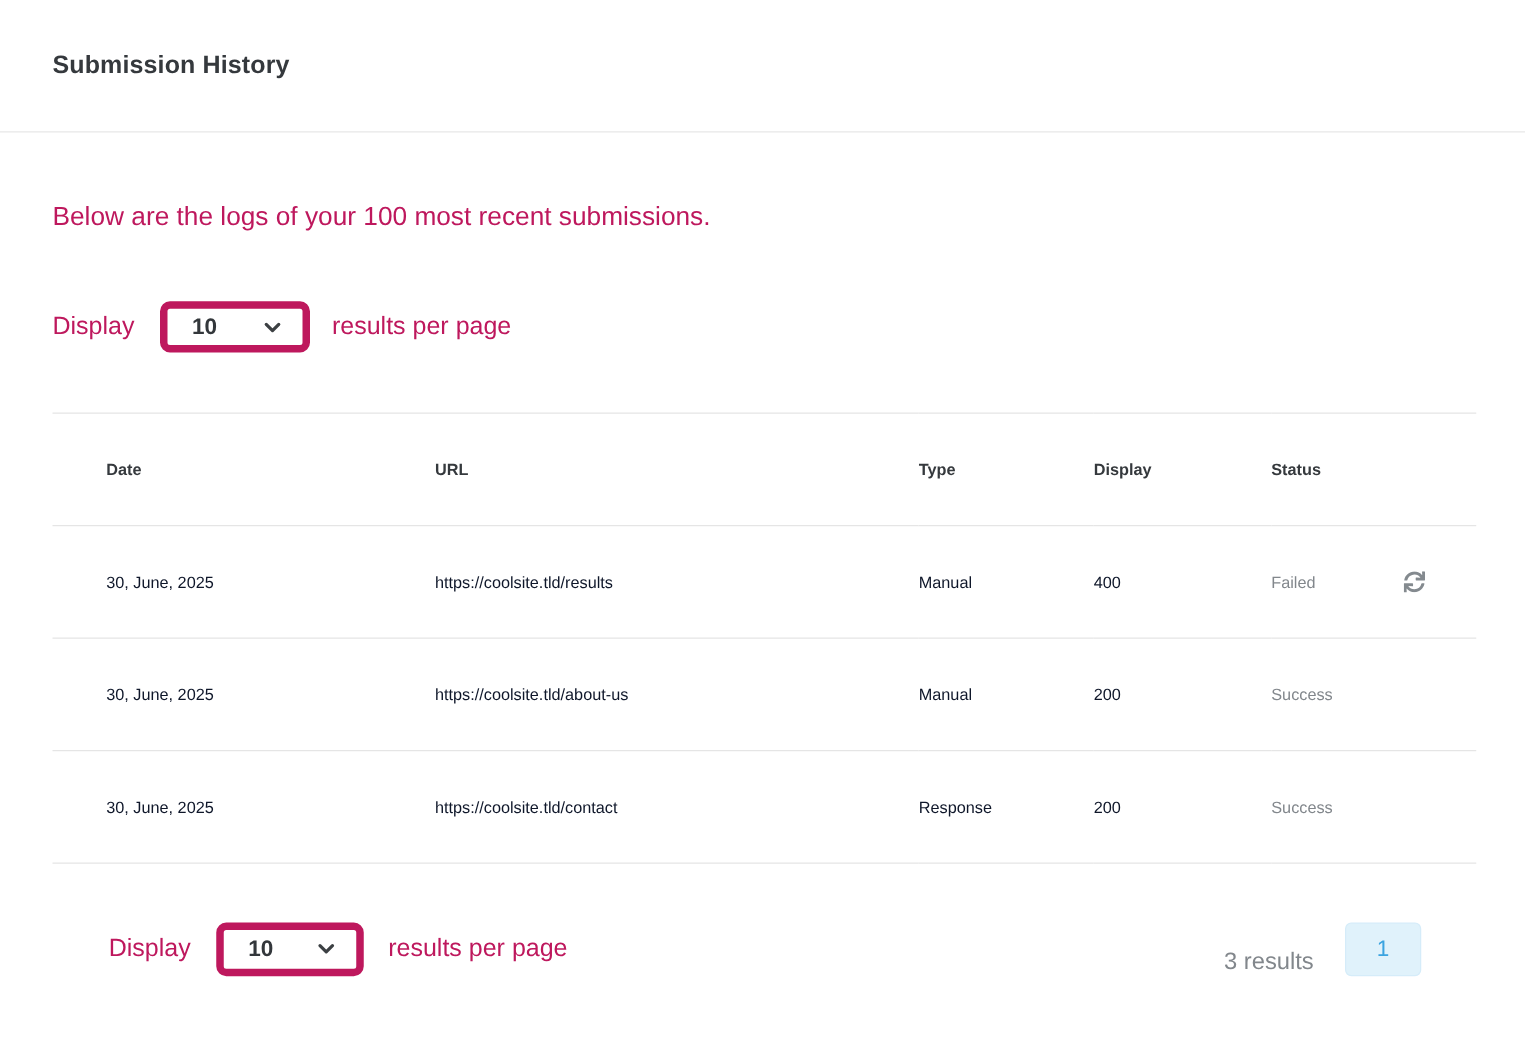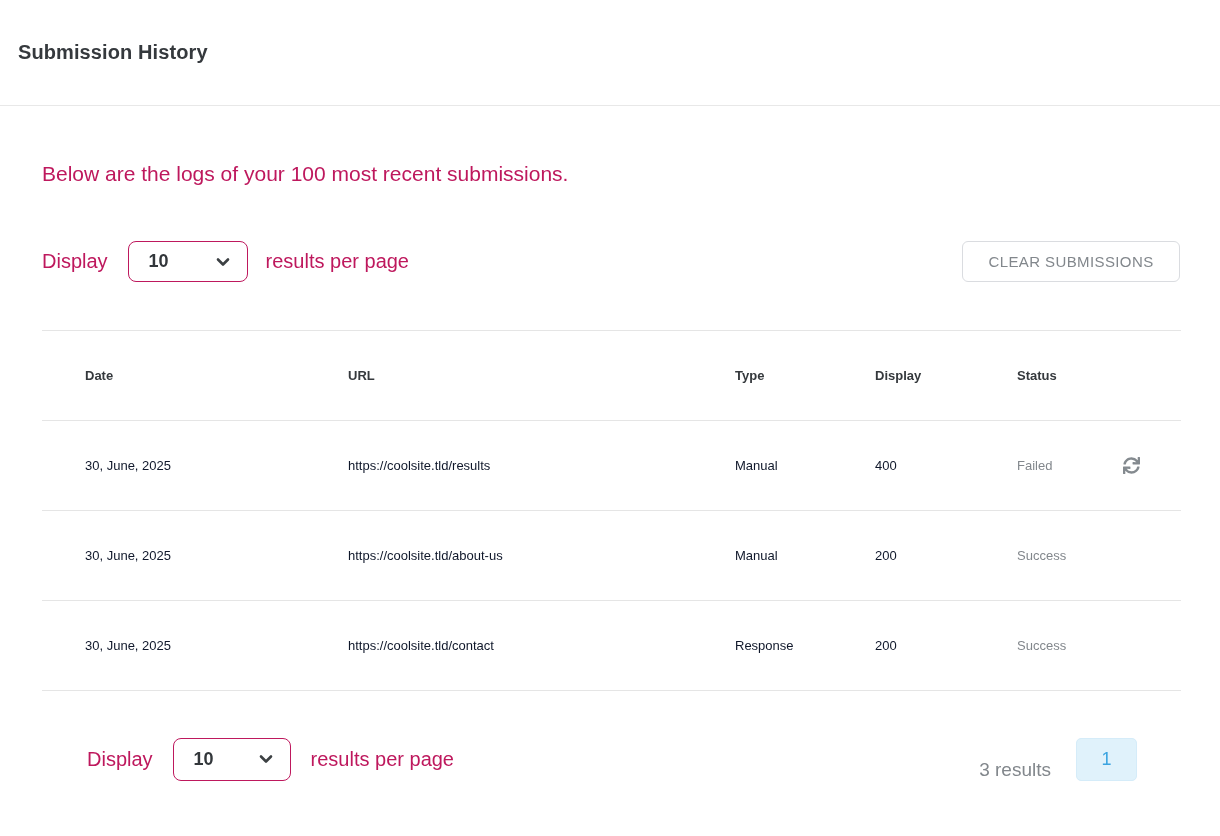--- a/index.html
+++ b/index.html
@@ -1,33 +1,33 @@
 <!DOCTYPE html>
 <html><head>
 <meta charset="utf-8">
 <style>
   * { margin:0; padding:0; box-sizing:border-box; }
   html,body { width:1220px; height:836px; background:#ffffff;
     font-family:"Liberation Sans", sans-serif; color:#3c4043; overflow:hidden; }
 
   
   .topbar { height:106px; display:flex; align-items:center;
-    padding-left:18px; border-bottom:1px solid #e8e8e8; }
+    padding-left:42px; border-bottom:1px solid #e8e8e8; }
   .page-title { font-size:20px; font-weight:bold; color:#35393d; letter-spacing:.1px; }
 
   
   .intro { margin:56px 42px 0 42px; font-size:21px; color:#be185d; }
 
   
   .controls { margin:55px 40px 0 42px; display:flex; align-items:center;
     justify-content:space-between; height:41px; }
   .controls-left { display:flex; align-items:center; }
   .muted { color:#be185d; font-size:20px; }
   .select-box { display:flex; align-items:center; justify-content:space-between;
-    width:120px; height:41px; border:1px solid #be185d; border-radius:8px;
+    width:120px; height:41px; border:6px solid #be185d; border-radius:8px;
     background:#fff; padding:0 16px 0 20px; cursor:pointer;gap:34px; }
   .select-box .val { font-size:18px; font-weight:bold; color:#33373b; }
   .controls .select-box { margin:0 18px 0 20px; }
   .chev { width:16px; height:16px; }
   .btn-clear { width:218px; height:41px; border:1px solid #dadce0; border-radius:6px;
     background:#fff; color:#82878c; font-size:15px; letter-spacing:.4px;
     font-family:"Liberation Sans", sans-serif; cursor:pointer; }
 
   
   table { border-collapse:collapse; table-layout:fixed;
@@ -70,21 +70,20 @@
   <div class="controls-left">
     <span class="muted">Display</span>
     <div class="select-box">
       <span class="val">10</span>
       <svg class="chev" viewBox="0 0 16 16">
         <polyline points="3,5.5 8,10.5 13,5.5" fill="none" stroke="#3c4043" stroke-width="2.6" stroke-linecap="round" stroke-linejoin="round"></polyline>
       </svg>
     </div>
     <span class="muted">results per page</span>
   </div>
-  <button class="btn-clear">CLEAR SUBMISSIONS</button>
 </div>
 
 <table>
   <colgroup>
       <col class="c1">
       <col class="c2">
       <col class="c3">
       <col class="c4">
       <col class="c5">
       <col class="c6">

